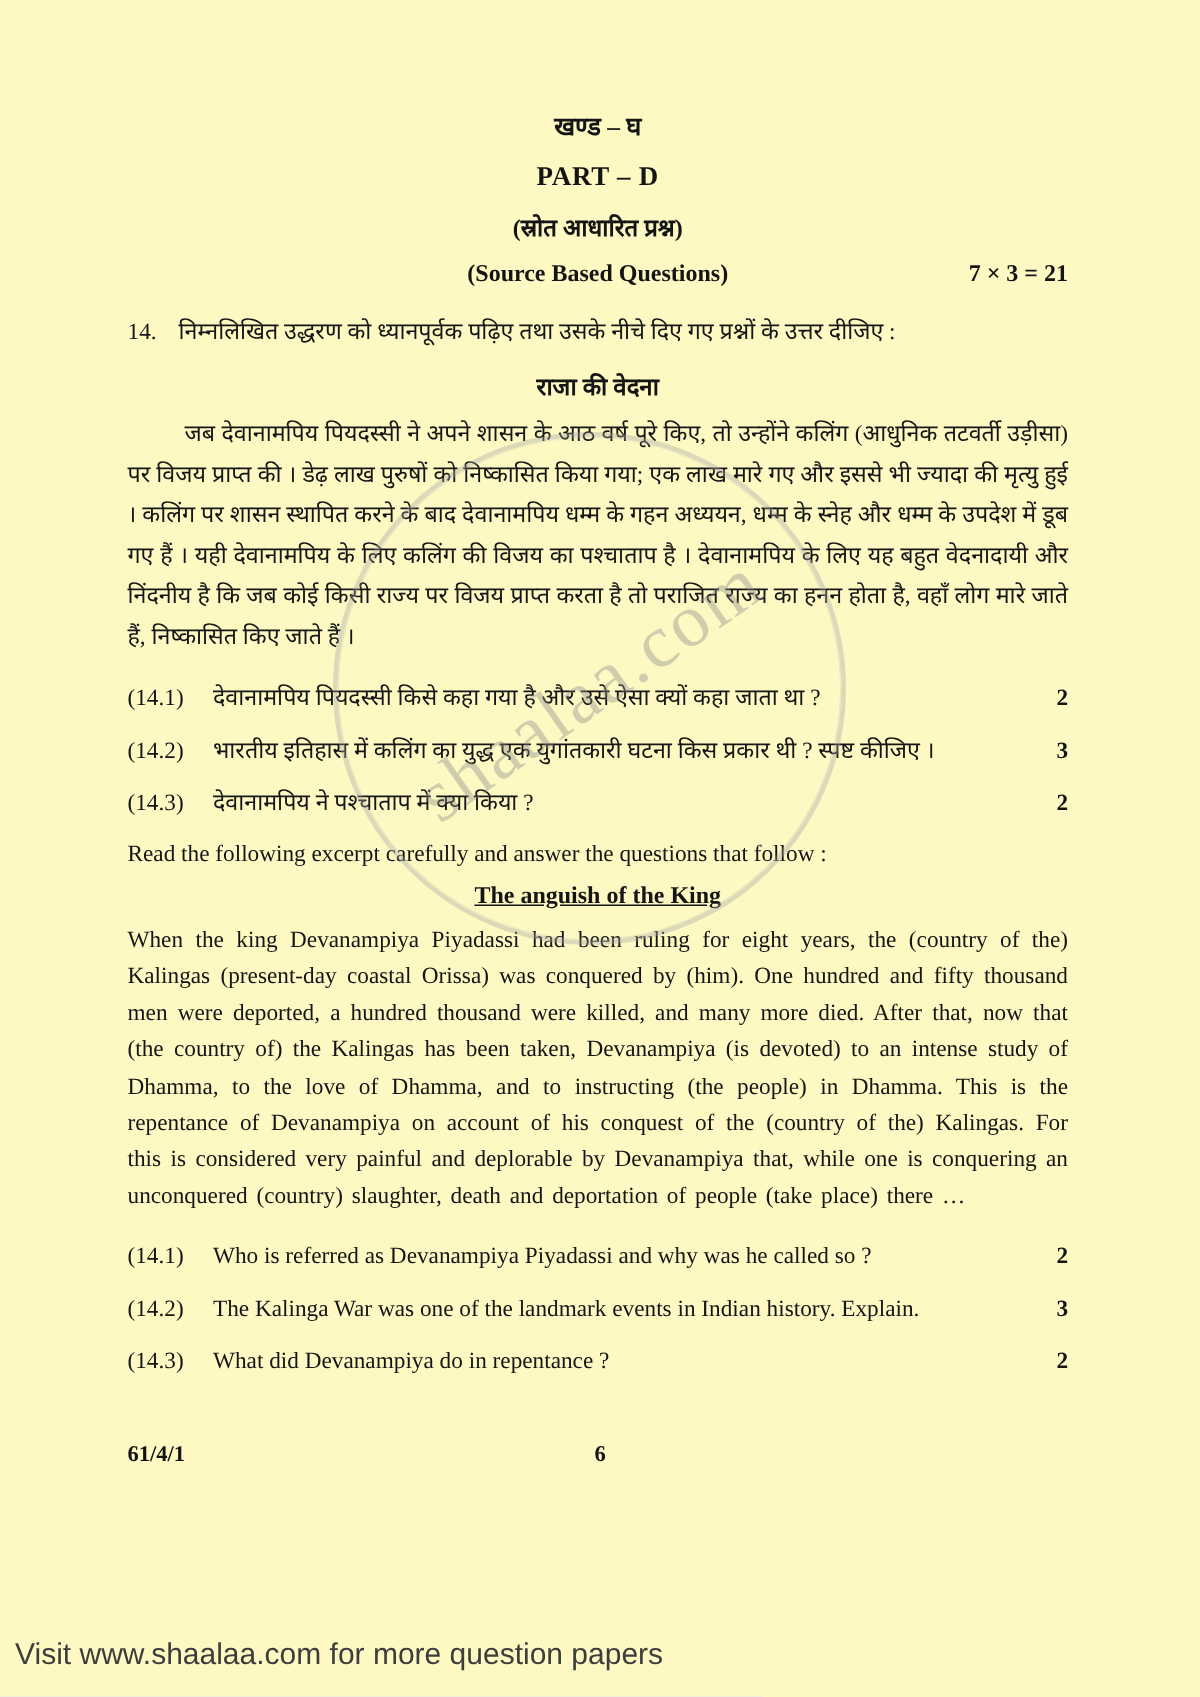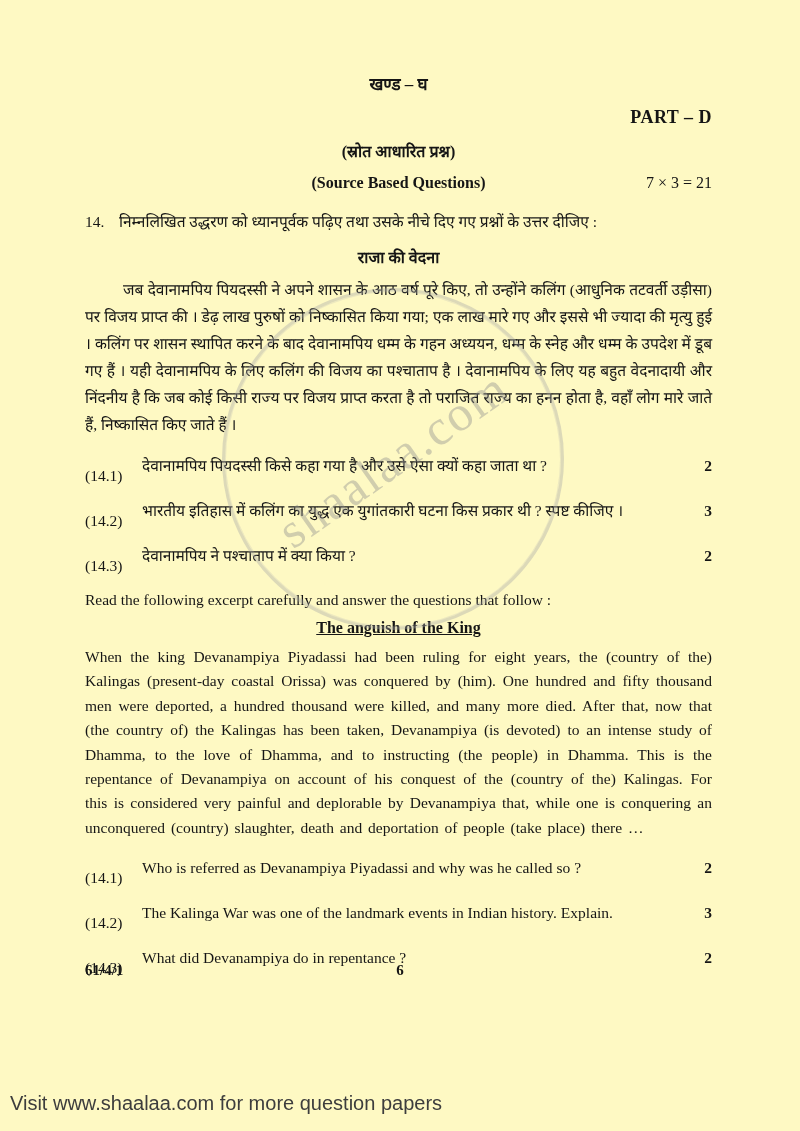--- a/index.html
+++ b/index.html
@@ -16,25 +16,25 @@
   }
   .content {
     position: absolute;
     left: 85px;
     top: 72px;
     width: 627px;
   }
   .center { text-align: center; }
 
   .h-khand   { font-size: 17px; font-weight: bold; }
-  .h-part    { font-size: 18px; font-weight: bold; margin-top: 12px; letter-spacing: 0.5px; text-align: right; }
+  .h-part    { font-size: 18px; font-weight: bold; margin-top: 12px; letter-spacing: 0.5px; }
   .h-subhi   { font-size: 16px; font-weight: bold; margin-top: 12px; }
   .h-src-row { position: relative; margin-top: 12px; font-size: 16px; }
   .h-src     { font-weight: bold; }
-  .marks-total { position: absolute; right: 0; top: 0; font-weight: normal; font-size: 16px; }
+  .marks-total { position: absolute; right: 0; top: 0; font-weight: bold; font-size: 16px; }
 
   .q-row { display: flex; margin-top: 18px; font-size: 15.5px; line-height: 24px; }
   .q-num { flex: none; width: 34px; }
   .q-text { flex: 1; }
 
   .passage-title { font-size: 16px; font-weight: bold; text-align: center; margin-top: 12px; }
 
   .passage-hi {
     margin-top: 8px;
     font-size: 15.5px;
@@ -46,21 +46,21 @@
     margin-top: 8px;
     font-size: 15.5px;
     line-height: 24.4px;
     text-align: justify;
     word-spacing: 2px;
   }
 
   .sq-row { display: flex; align-items: flex-start; font-size: 15.5px; line-height: 23px; }
   .sq-row.first { margin-top: 16px; }
   .sq-row + .sq-row { margin-top: 12px; }
-  .sq-num { flex: none; width: 57px; margin-top: 10px; }
+  .sq-num { flex: none; width: 57px; }
   .sq-text { flex: 1; padding-right: 26px; }
   .sq-marks { flex: none; width: 18px; text-align: right; font-weight: bold; }
 
   .read-instr { margin-top: 14px; font-size: 15.5px; }
   .en-title { margin-top: 10px; text-decoration: underline; }
   .en-sq { margin-top: 10px; }
 
   .footer-code {
     position: absolute; left: 85px; top: 962px;
     font-size: 15px; font-weight: bold;

